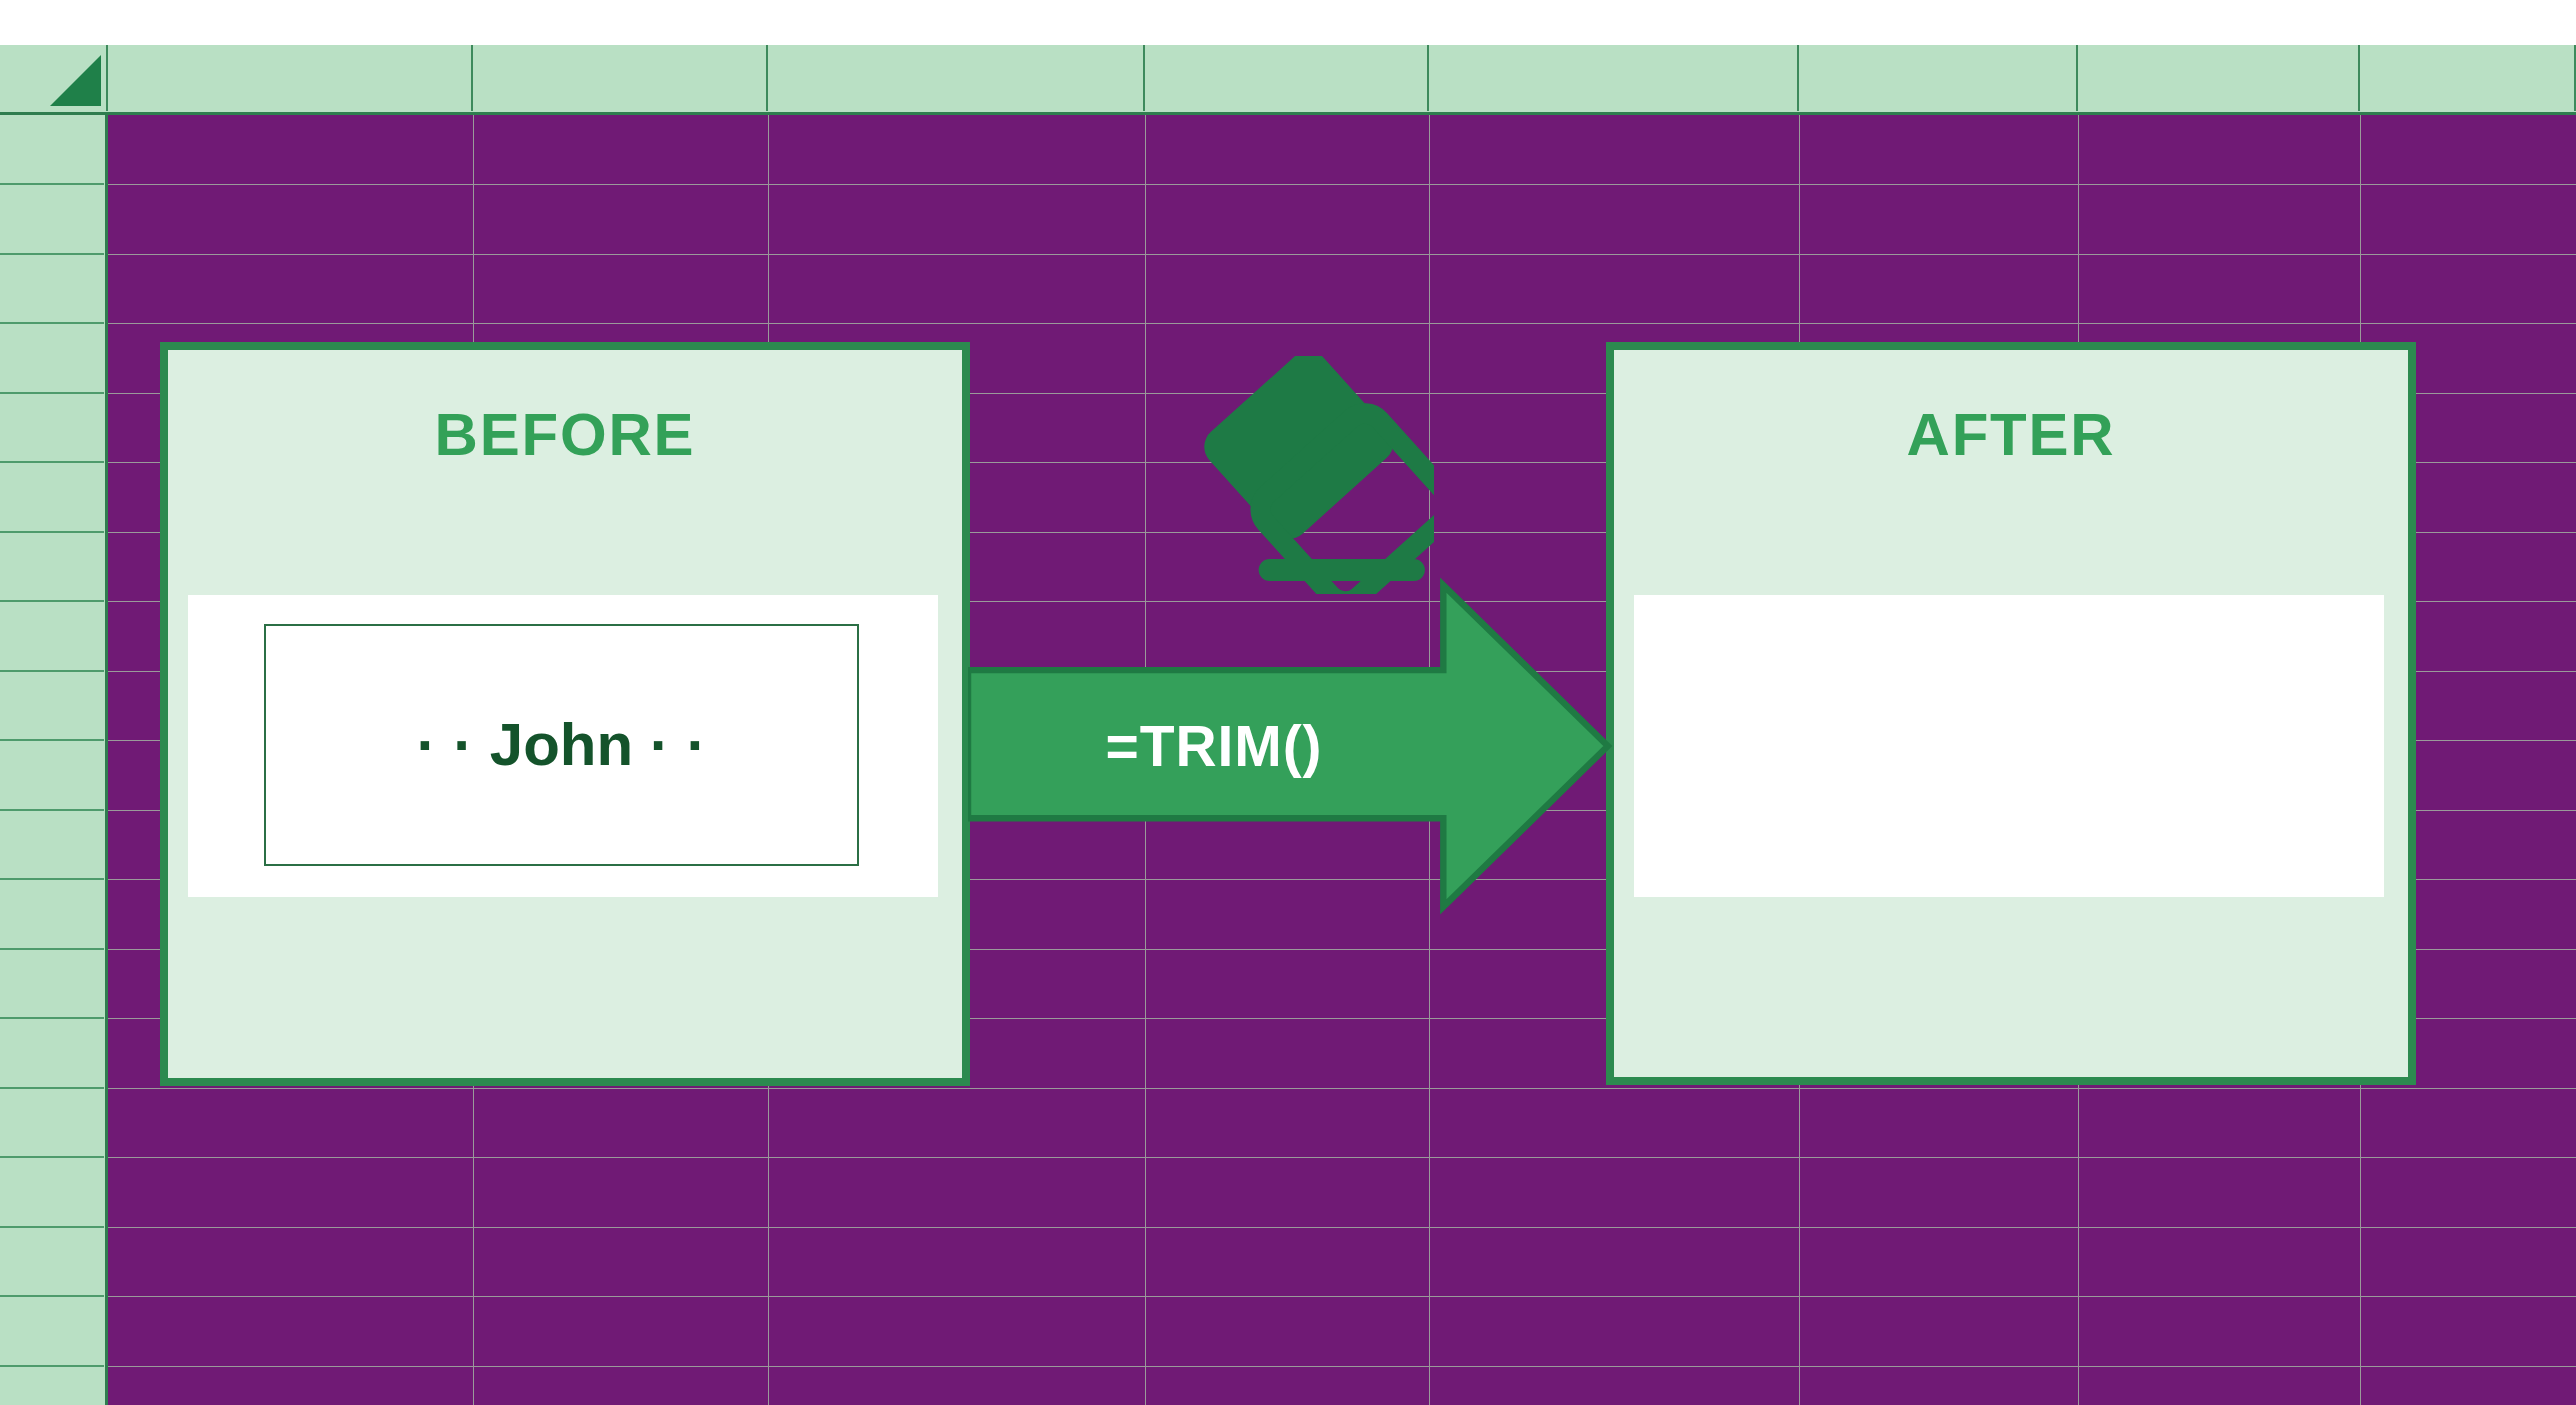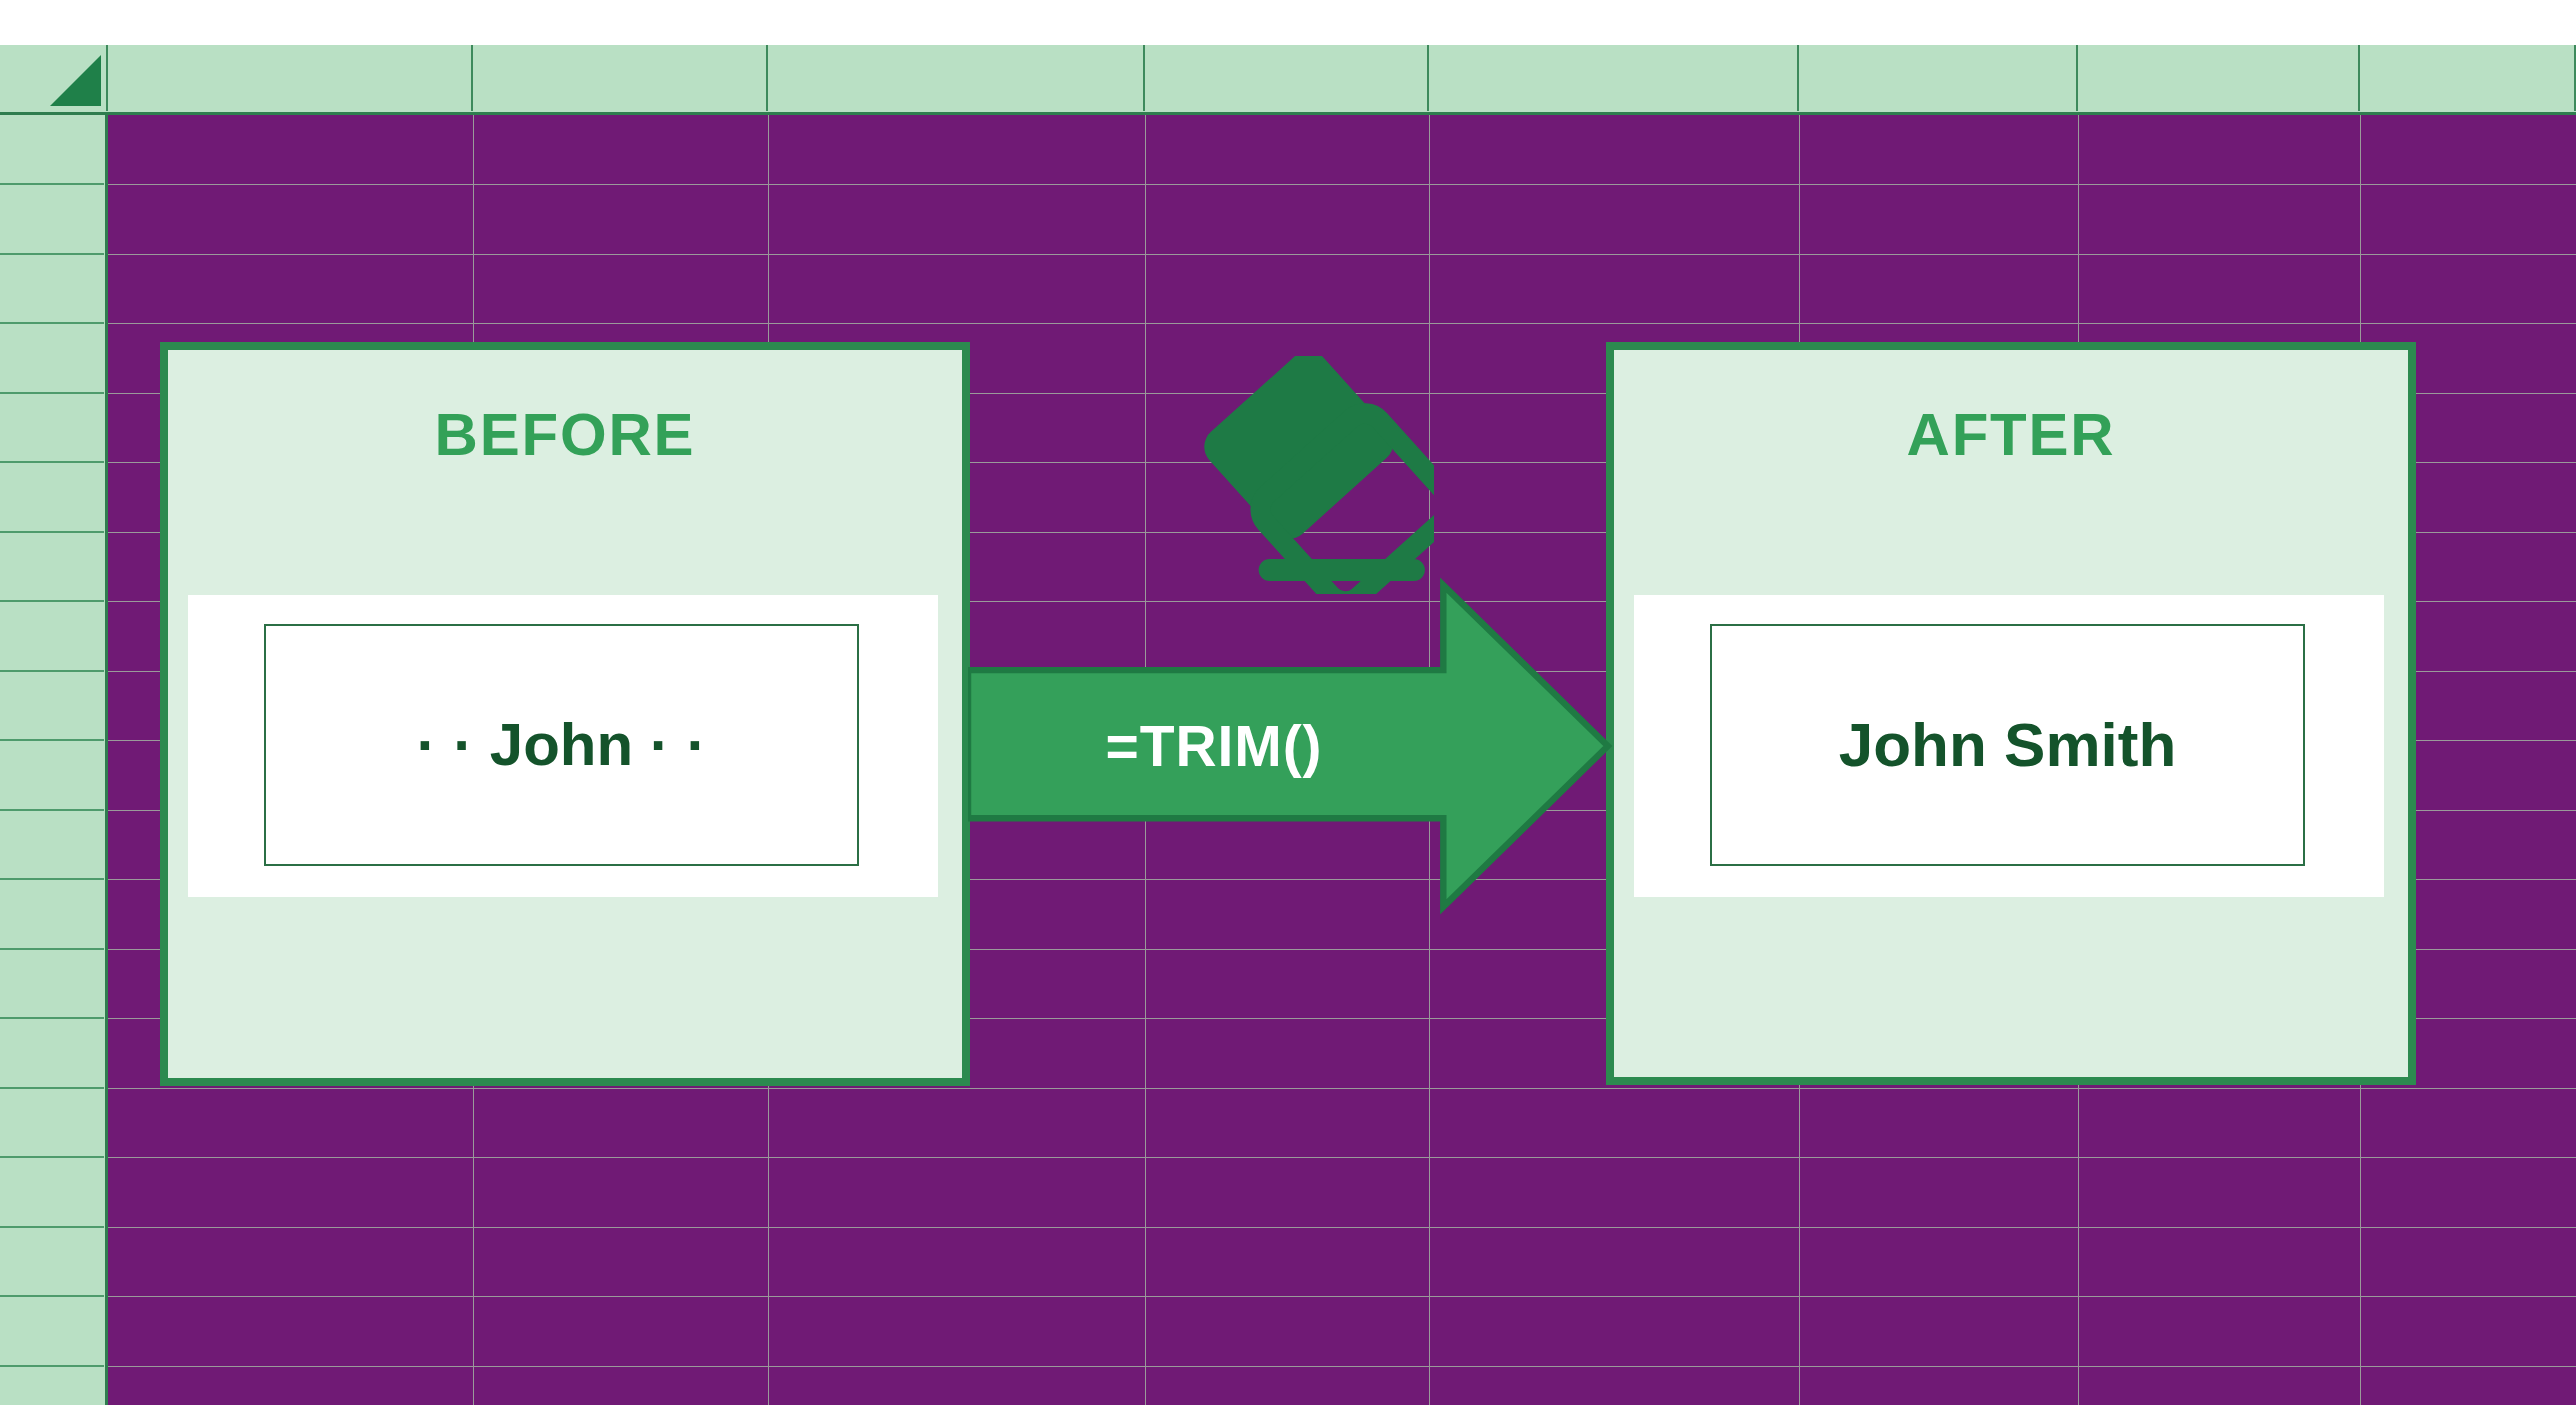--- a/index.html
+++ b/index.html
@@ -245,23 +245,20 @@
     <div class="value-box" style="left: 96px; top: 274px; width: 595px; height: 242px; font-size: 60px; background: rgb(255, 255, 255); border-color: rgb(43, 111, 69); color: rgb(20, 83, 43);">
       <div class="value-line">· · John · ·</div>
     </div>
   </div>
 
   <div class="card" style="left: 1606px; top: 297px; width: 810px; height: 743px; background: rgb(220, 239, 225); border-color: rgb(44, 138, 79);">
     <div class="card-title" style="top: 50px; color: rgb(51, 161, 88); text-align: center;">AFTER</div>
 
     <div class="inner-strip" style="left:20px; top:245px; width:750px; height:302px;"></div>
 
-    <div class="value-box" style="left: 96px; top: 274px; width: 595px; height: 242px; font-size: 62px; background: rgb(255, 255, 255); border-color: rgb(43, 111, 69); color: rgb(20, 83, 43);">
-      <div class="value-line">John Smith</div>
-    </div>
   </div>
 
   <div class="arrow-wrap">
     <svg width="649" height="340" viewBox="0 0 710 372">
       <polygon id="arrowPoly" points="0,103 520,103 520,10 700,186 520,362 520,265 0,265" stroke-width="7" stroke-linejoin="miter" fill="#34a05a" stroke="#1f7a43"></polygon>
     </svg>
     <div class="arrow-label" style="color: rgb(255, 255, 255);">=TRIM()</div>
   </div>
 
   <div class="eraser-wrap">

